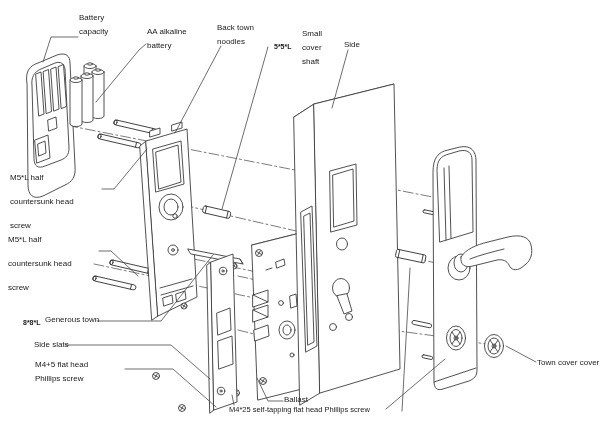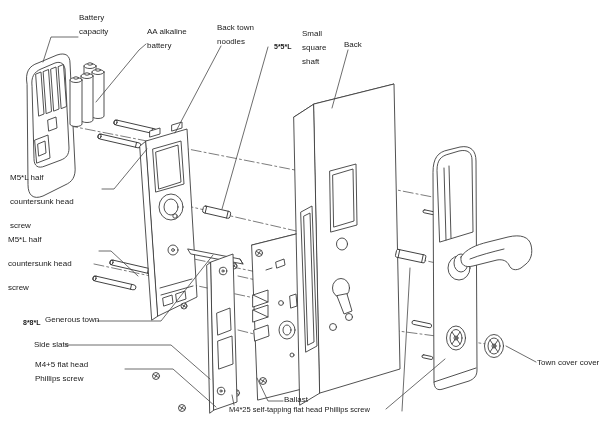--- a/index.html
+++ b/index.html
@@ -271,23 +271,23 @@
 </svg>
 
   <div class="label" style="left:79px;top:11px">Battery
 capacity</div>
   <div class="label" style="left:147px;top:25px">AA alkaline
 battery</div>
   <div class="label" style="left:217px;top:21px">Back town
 noodles</div>
   <div class="label bold" style="left:274px;top:40px">5*5*L</div>
   <div class="label" style="left:302px;top:27px">Small
-square
+cover
 shaft</div>
-  <div class="label" style="left:344px;top:38px">Back</div>
+  <div class="label" style="left:344px;top:38px">Side</div>
   <div class="label lh15" style="left:10px;top:166px">M5*L half
 countersunk head
 screw</div>
   <div class="label lh15" style="left:8px;top:228px">M5*L half
 countersunk head
 screw</div>
   <div class="label bold" style="left:23px;top:316px">8*8*L</div>
   <div class="label" style="left:45px;top:313px">Generous town</div>
   <div class="label" style="left:34px;top:338px">Side slats</div>
   <div class="label" style="left:35px;top:358px">M4+5 flat head

